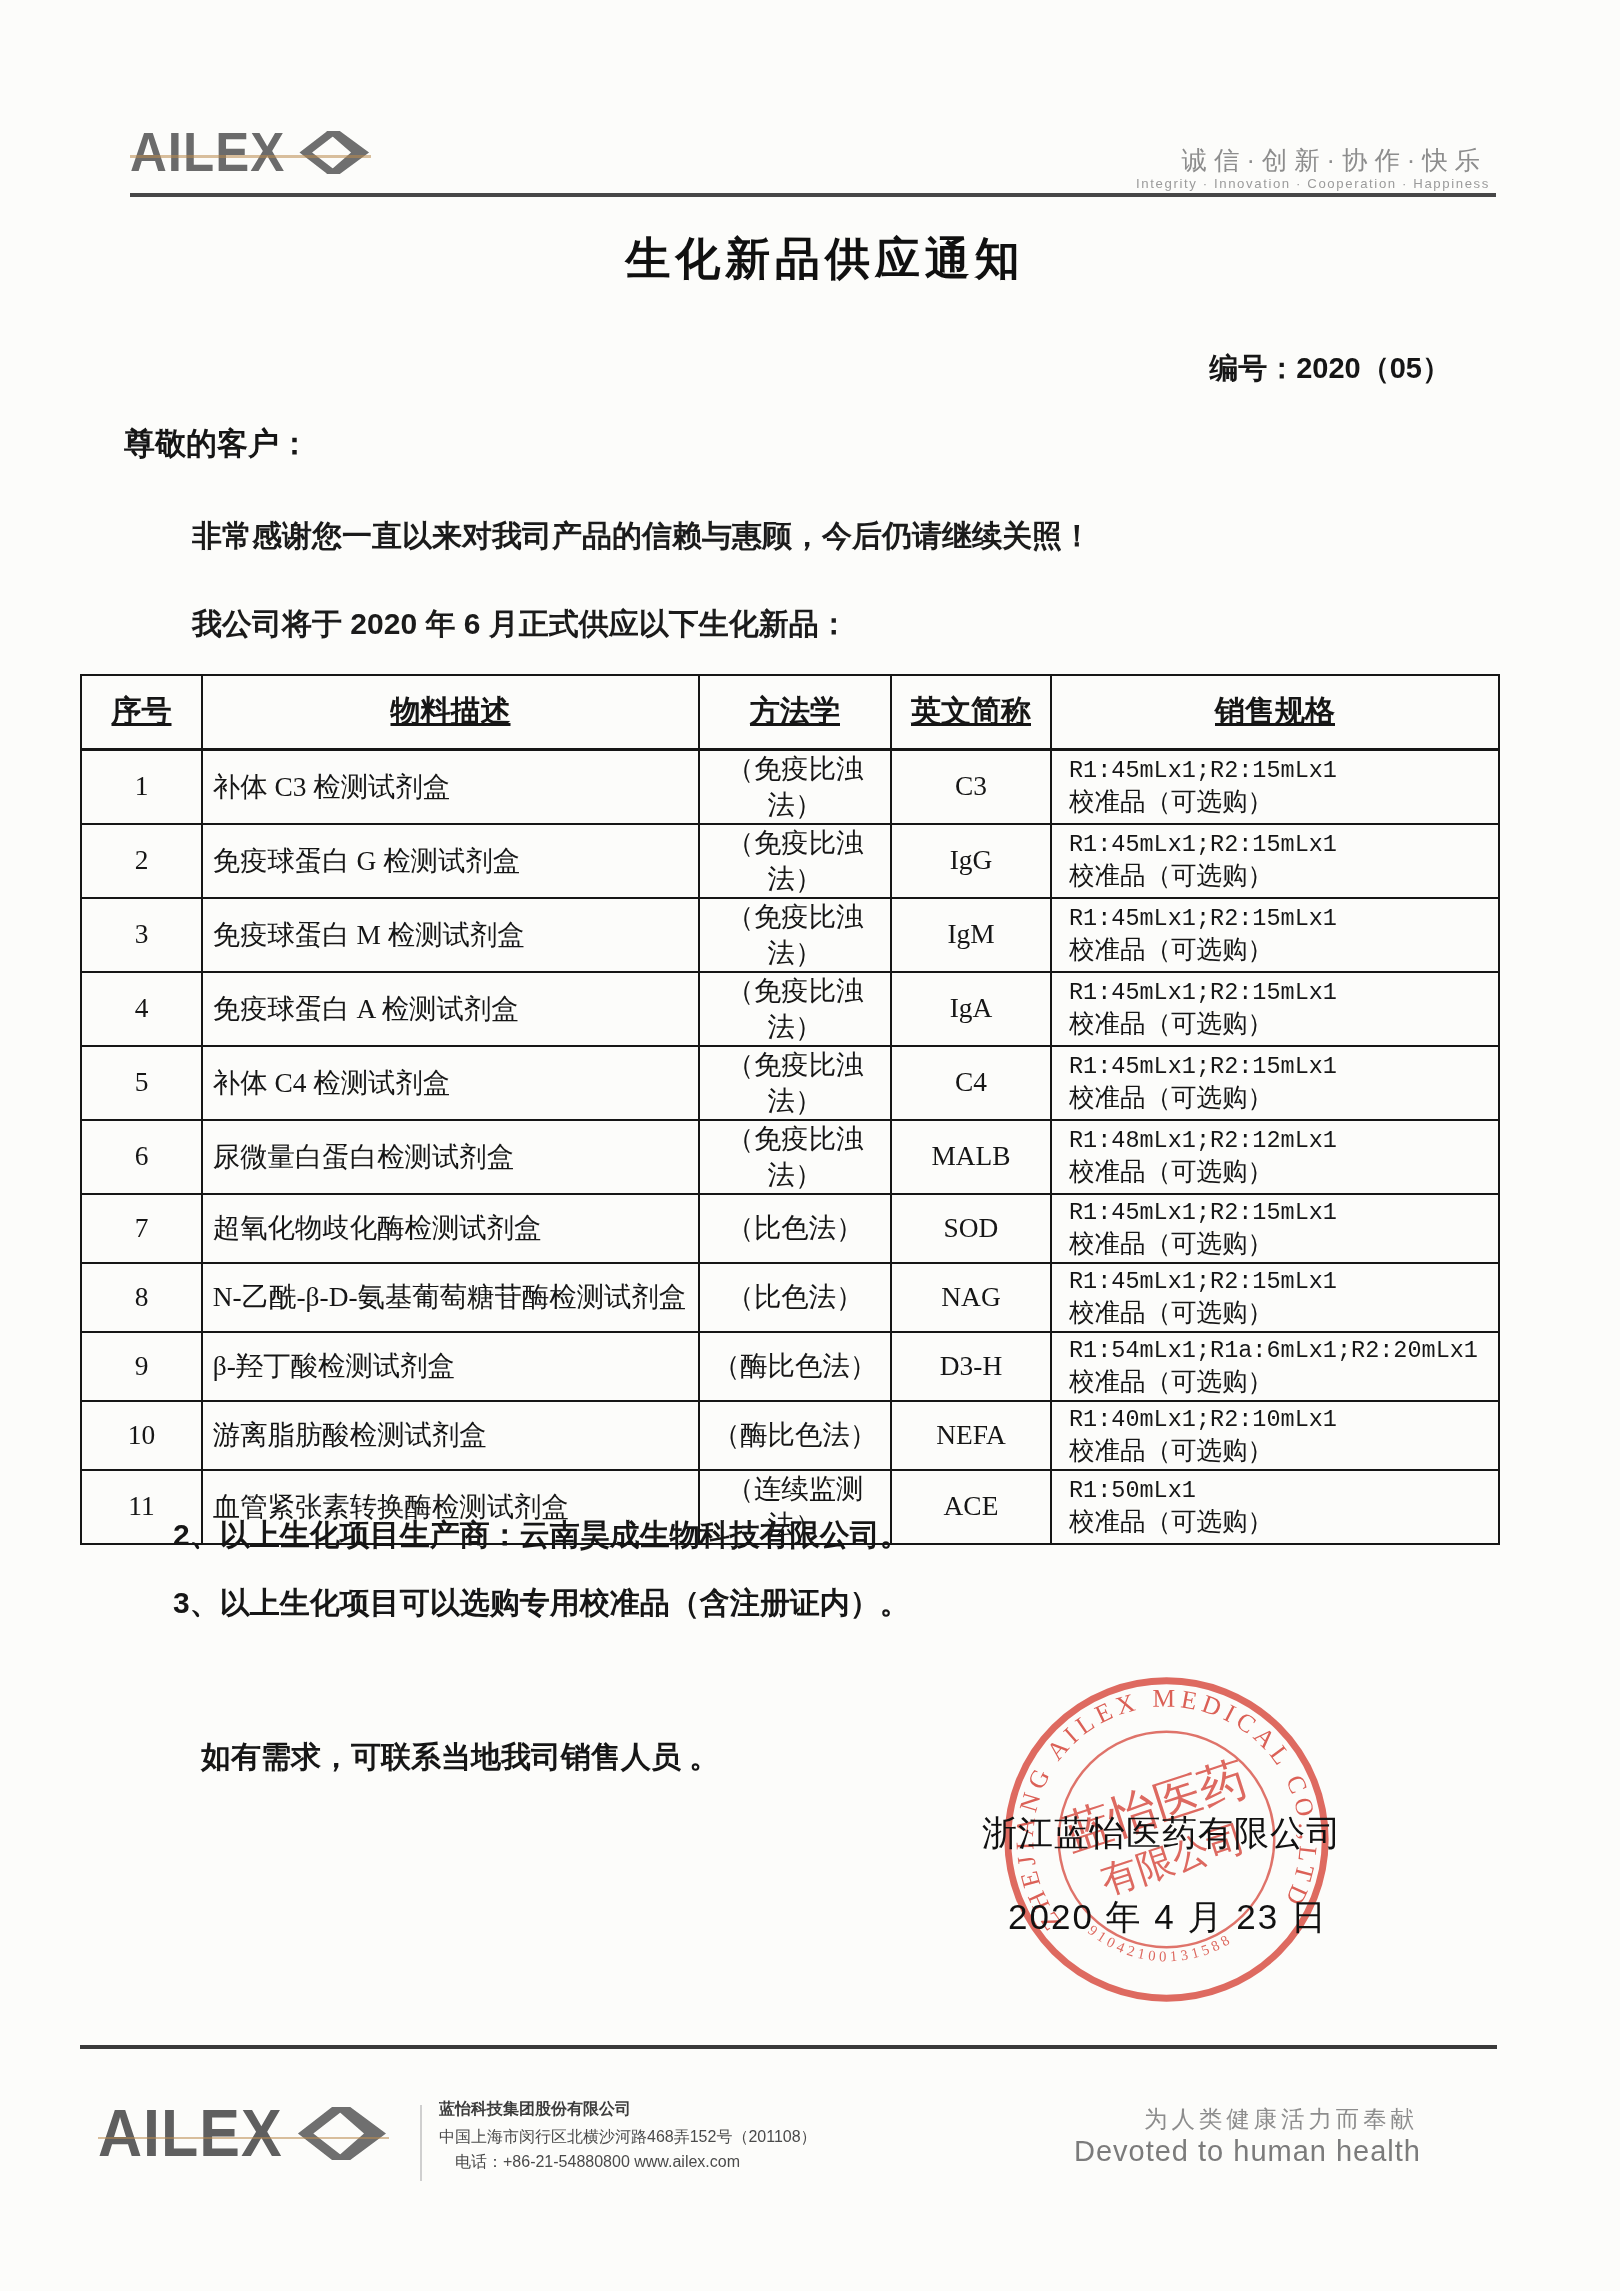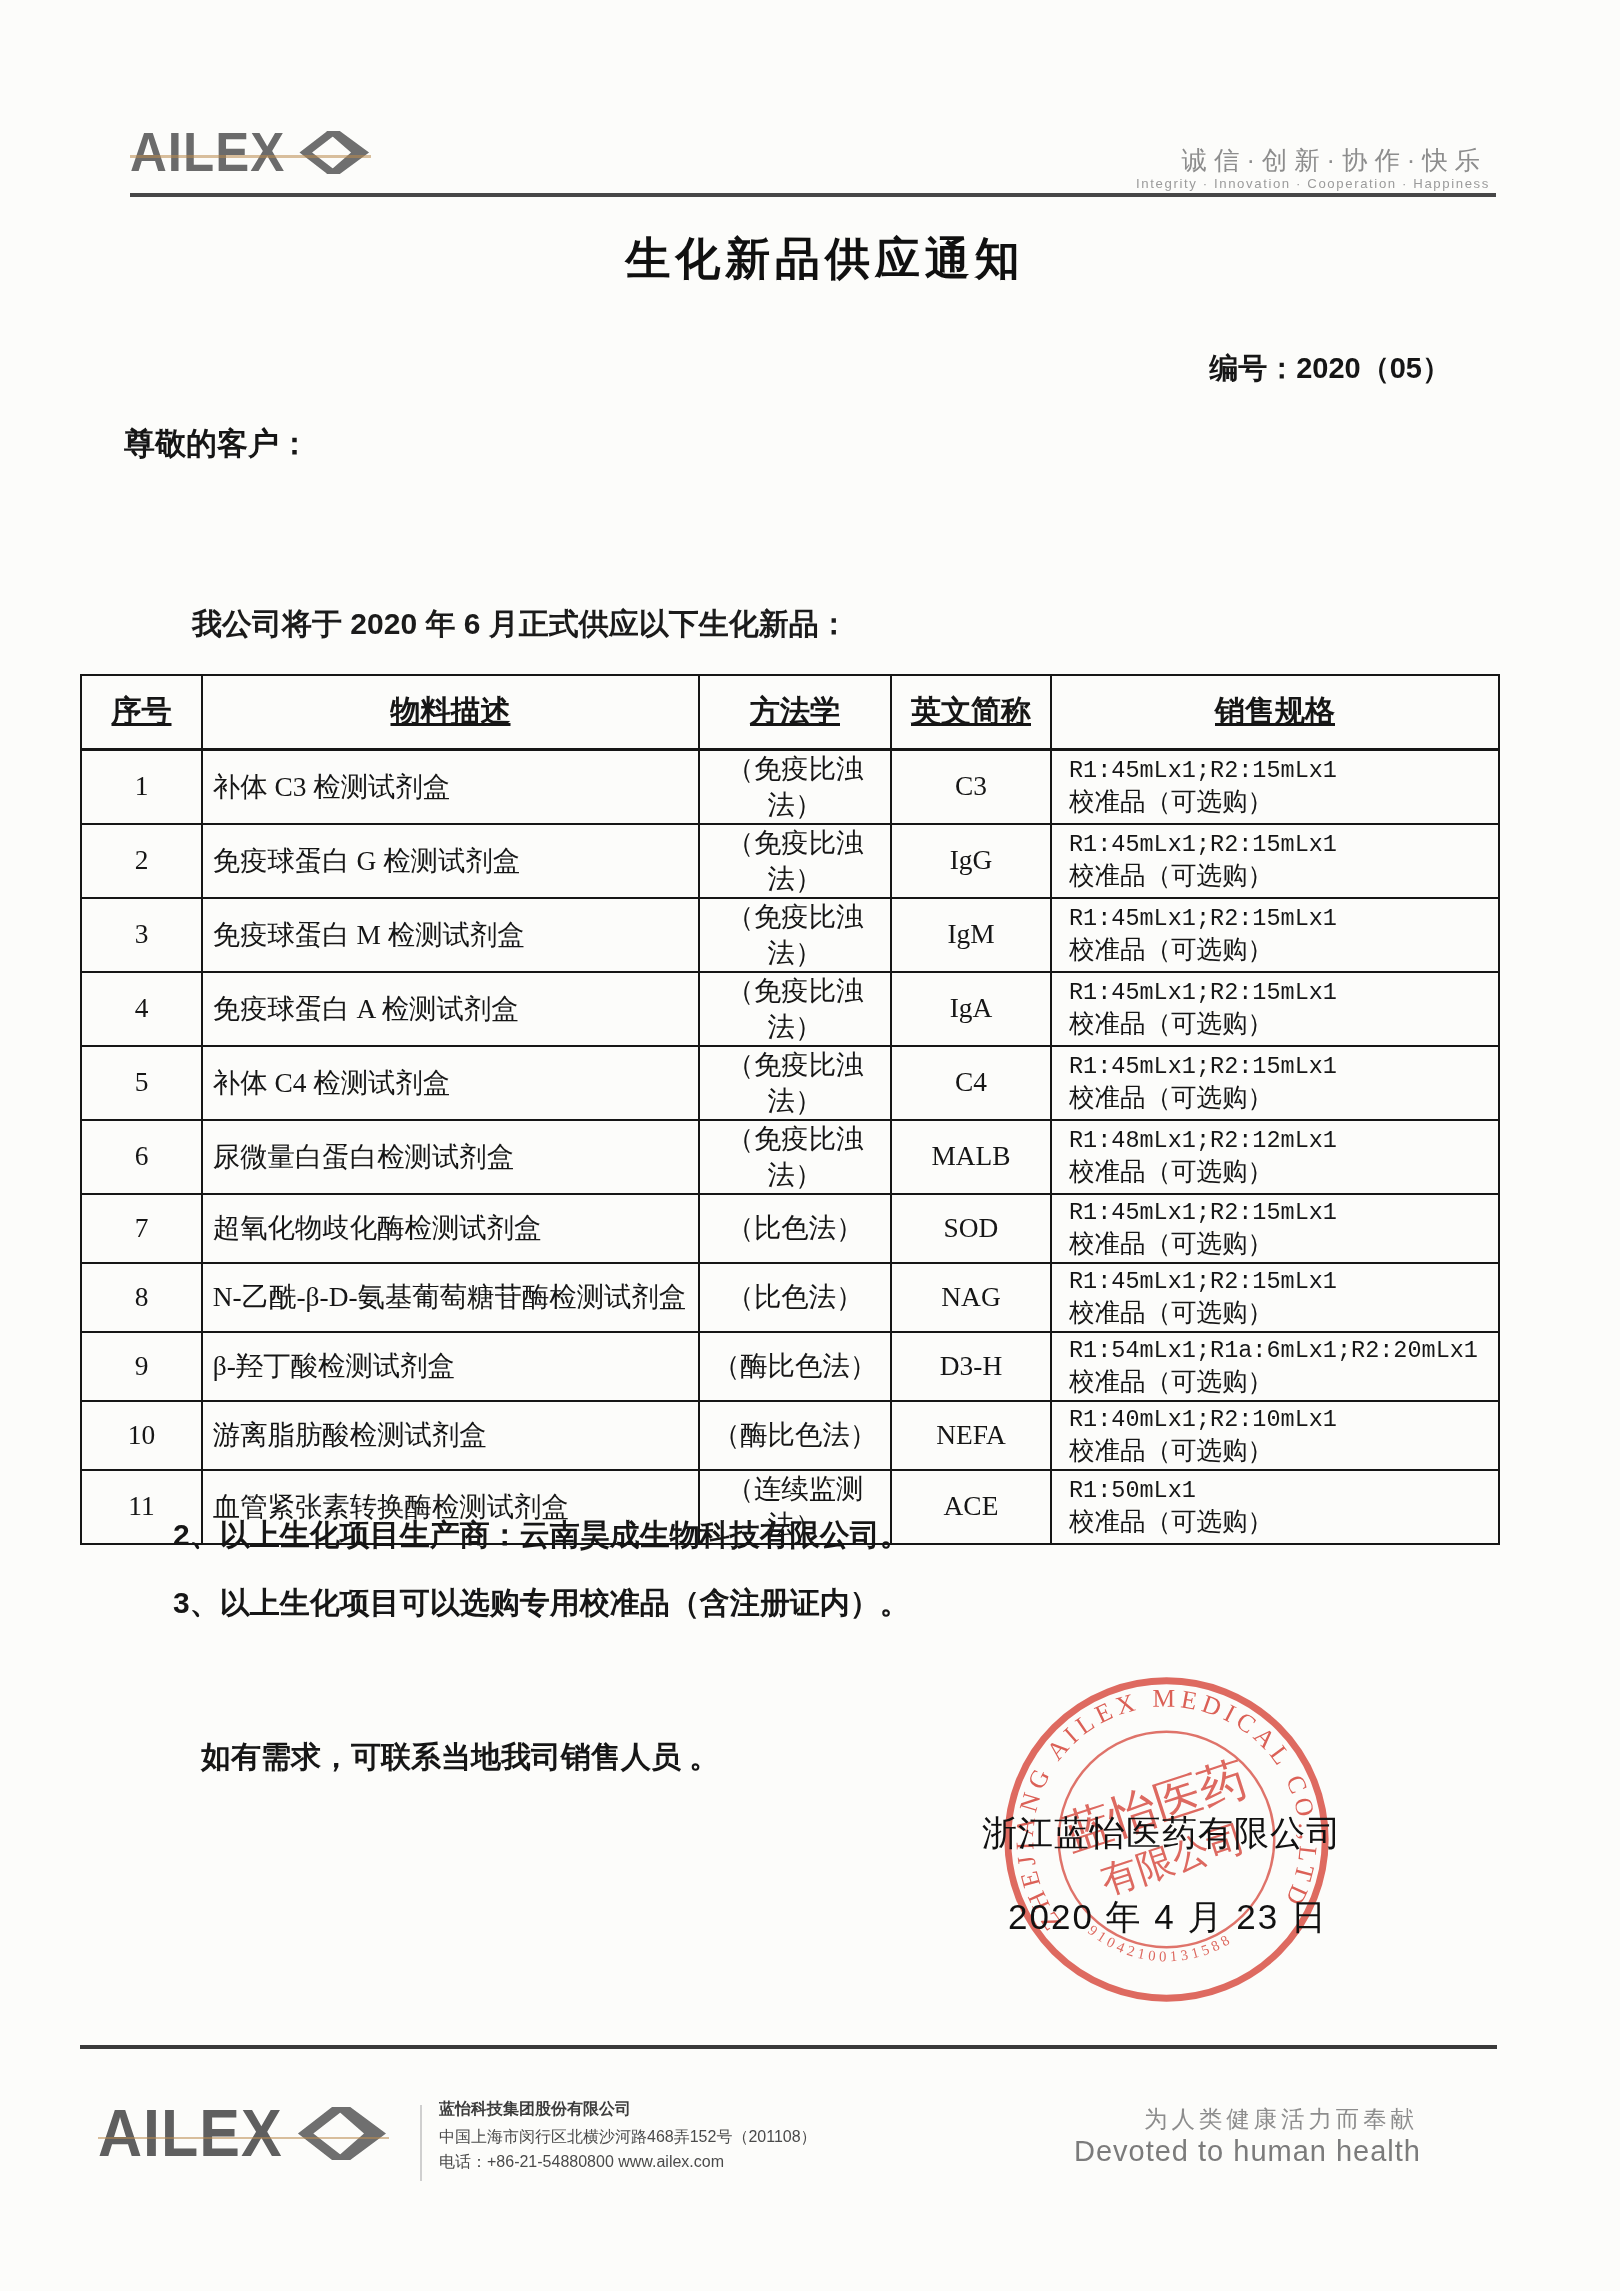--- a/index.html
+++ b/index.html
@@ -70,21 +70,21 @@
 
   
   .footer-rule { position:absolute; left:80px; top:2045px; width:1417px; height:3.9px; background:#3a3a3a; }
   .logo-footer { position:absolute; left:98px; top:2103px; color:#5f5f5f; }
   .logo-footer .word { font-size:61px; }
   .logo-footer .chev-l, .logo-footer .chev-r { width:55px; height:53px; }
   .footer-divider { position:absolute; left:420px; top:2105px; width:2px; height:76px; background:#cfcfcf; }
   .footer-info { position:absolute; left:439px; top:2099px; }
   .footer-company { font-size:16px; font-weight:bold; color:#3c3c3c; }
   .footer-address { font-size:16px; color:#4a4a4a; margin-top:6.9px; }
-  .footer-phone { font-size:16px; color:#4a4a4a; margin-top:3.9px; }
+  .footer-phone { font-size:16px; color:#4a4a4a; margin-top:3.9px;margin-left:16px; }
   .footer-slogan-cn { position:absolute; right:202px; top:2103px; font-size:23.5px; color:#8d8d8d; letter-spacing:3.9px; }
   .footer-slogan-en { position:absolute; right:199px; top:2135px; font-size:29px; color:#7b7b7b; letter-spacing:1px; }
 </style>
 </head>
 <body>
 
 <div class="page">
 
   <div class="logo logo-header">
     <span class="word">AILEX</span>
@@ -94,20 +94,21 @@
     </span>
     <span class="goldline"></span>
   </div>
   <div class="slogan-cn">诚信·创新·协作·快乐</div>
   <div class="slogan-en">Integrity · Innovation · Cooperation · Happiness</div>
   <div class="header-rule"></div>
 
   <div class="doc-title">生化新品供应通知</div>
   <div class="doc-number">编号：2020（05）</div>
   <div class="salutation">尊敬的客户：</div>
+  <div class="para para1">非常感谢您一直以来对我司产品的信赖与惠顾，今后仍请继续关照！</div>
   <div class="para para2">我公司将于 2020 年 6 月正式供应以下生化新品：</div>
 
   <table class="products">
     <colgroup>
       <col style="width:121px">
         <col style="width:497px">
         <col style="width:192px">
       <col style="width:160px">
         <col style="width:448px">
     </colgroup>

